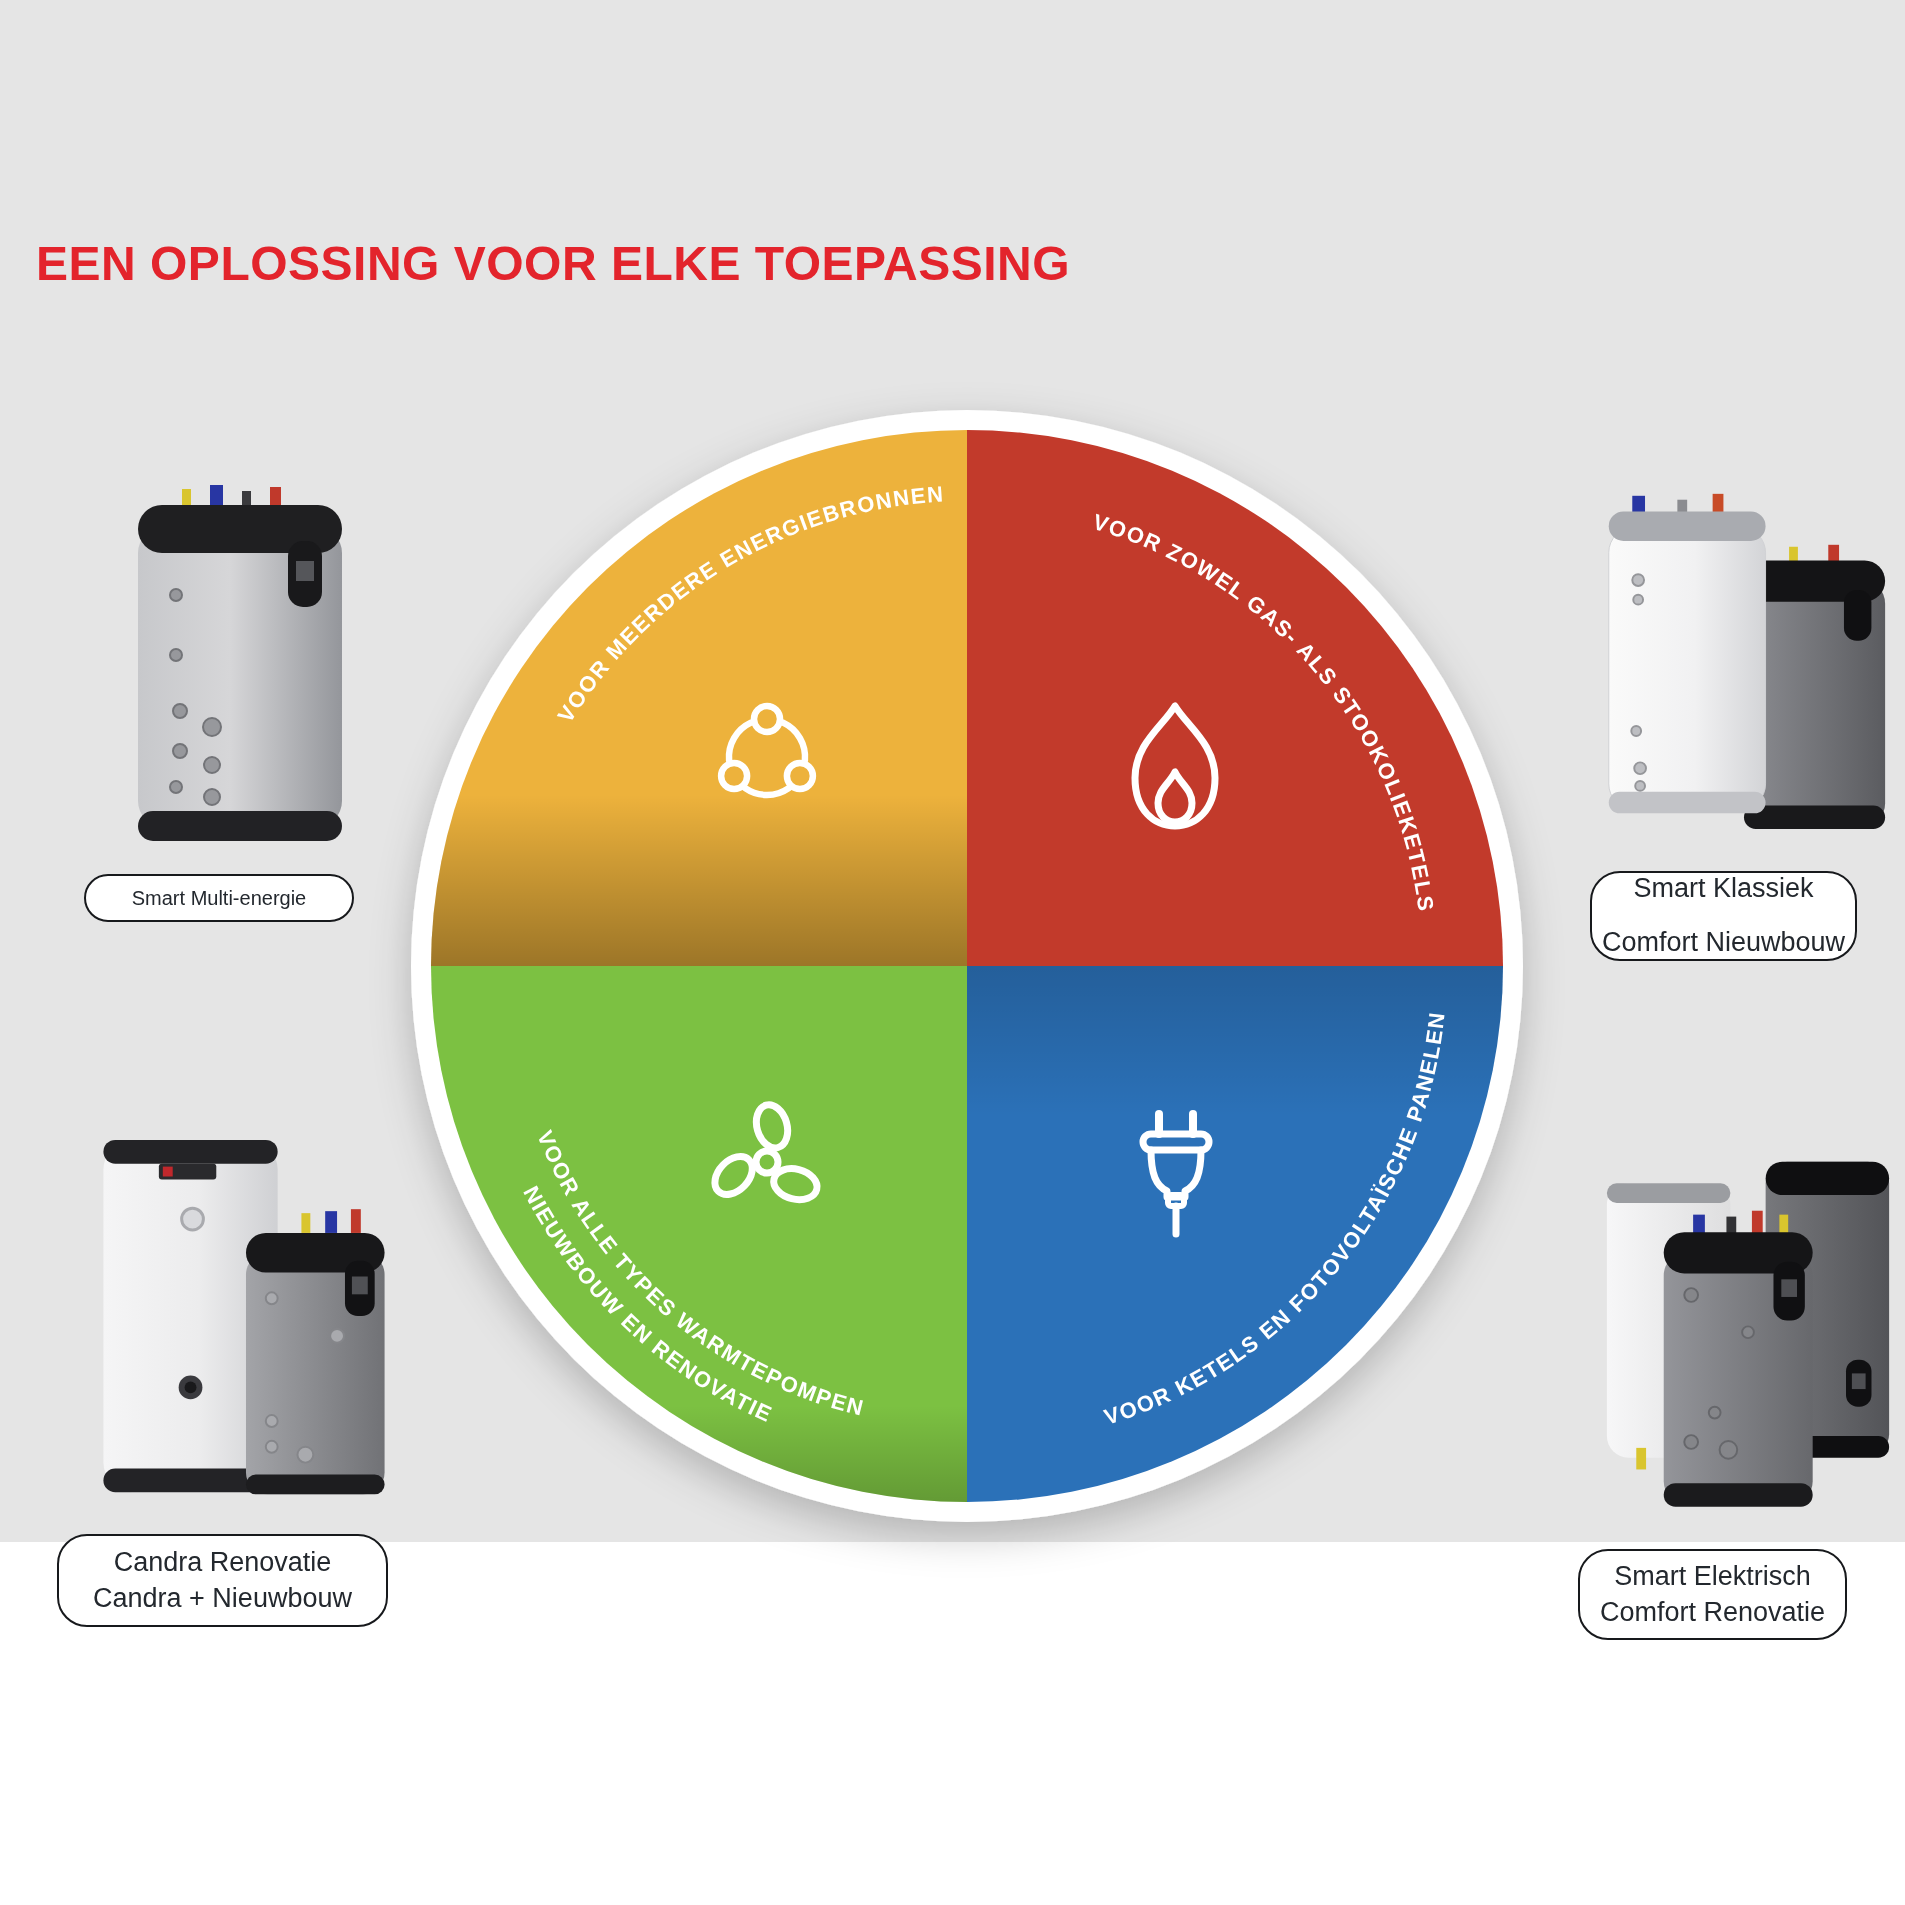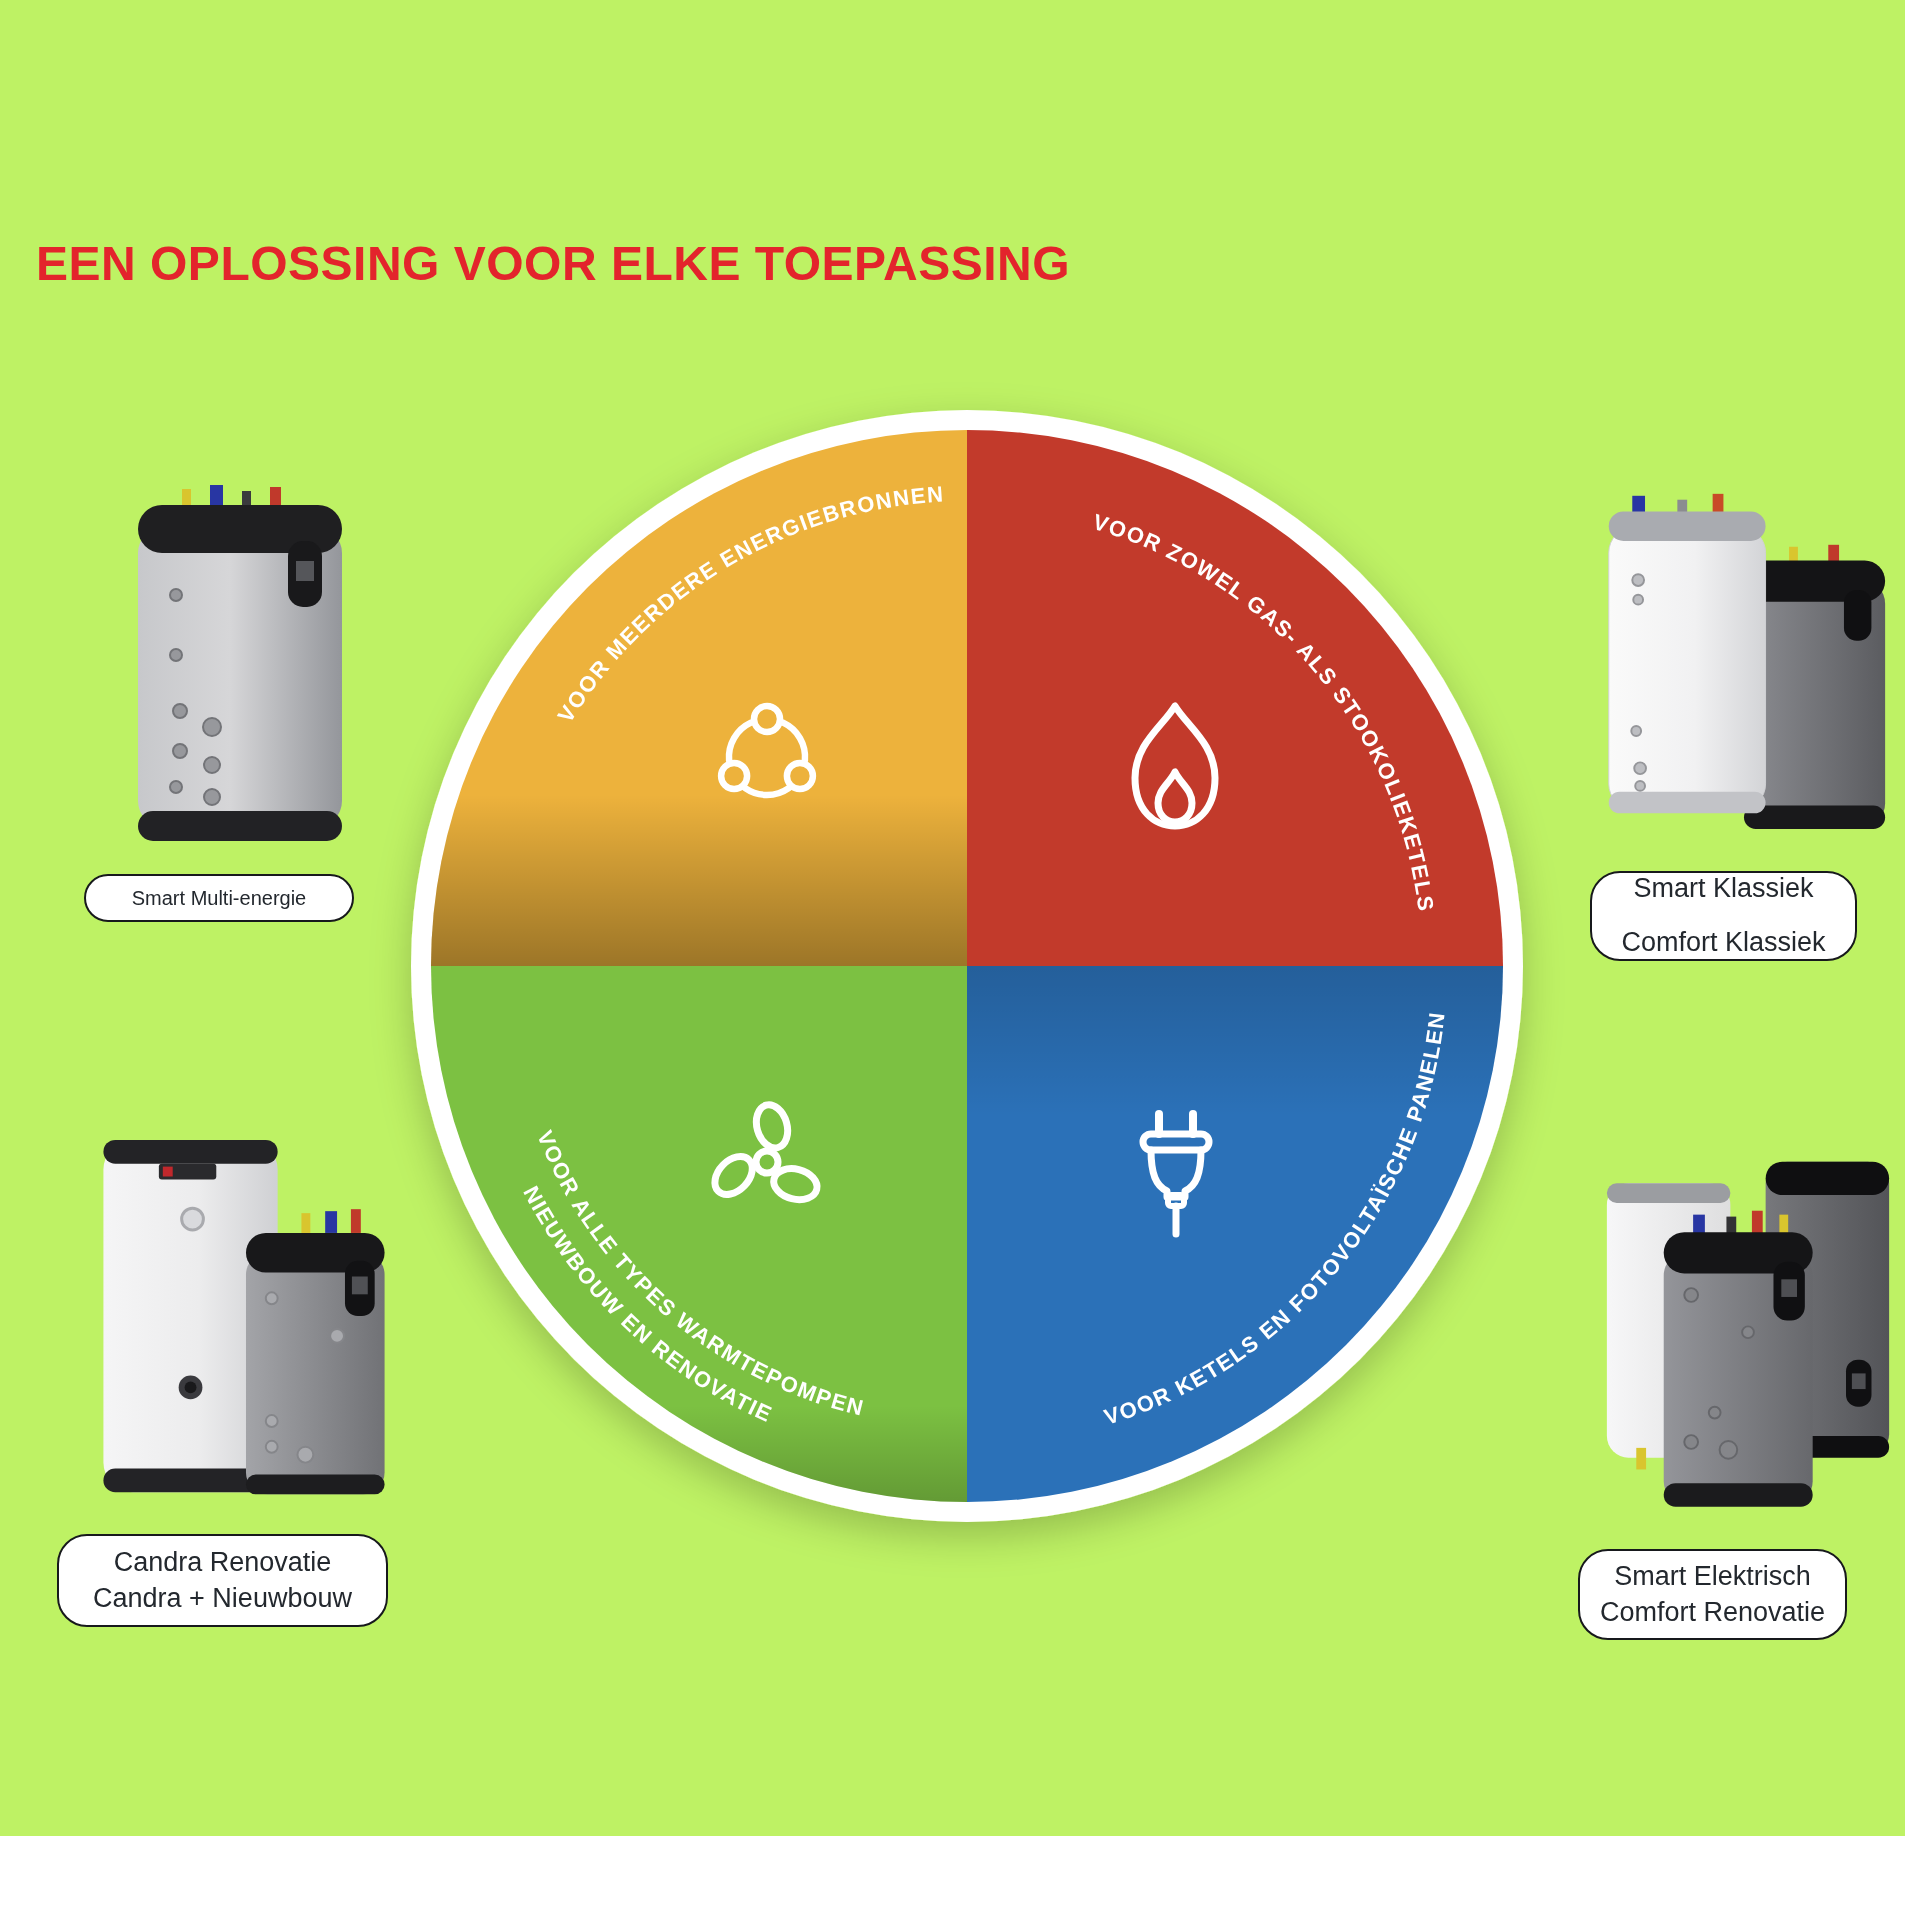--- a/index.html
+++ b/index.html
@@ -7,22 +7,22 @@
     padding: 0;
     background: #ffffff;
     width: 1905px;
     height: 1905px;
     font-family: "Liberation Sans", sans-serif;
     overflow: hidden;
   }
   .page {
     position: relative;
     width: 1905px;
-    height: 1836px;
-    background: #bef264;
+    height: 1542px;
+    background: #e5e5e5;
   }
   .page-title {
     position: absolute;
     left: 36px;
     top: 236px;
     margin: 0;
     font-size: 48px;
     font-weight: bold;
     letter-spacing: 0.5px;
     color: #E3242C;
@@ -221,21 +221,21 @@
         <circle cx="42" cy="96" r="6"></circle>
           <circle cx="42" cy="116" r="5"></circle>
         <circle cx="40" cy="250" r="5"></circle>
           <circle cx="44" cy="288" r="6"></circle>
           <circle cx="44" cy="306" r="5"></circle>
       </g>
     </svg>
   </div>
   <div class="pill pill-two" style="left:1590px; top:871px; width:267px; height:90px;gap:18px;">
     <span>Smart Klassiek</span>
-    <span>Comfort Klassiek</span>
+    <span>Comfort Nieuwbouw</span>
   </div>
 
   <div class="product" style="left:94px; top:1128px; width:300px; height:396px;">
     <svg viewBox="0 0 300 400" width="300" height="396">
       <defs>
         <linearGradient id="cylBLw" x1="0" y1="0" x2="1" y2="0">
           <stop offset="0" stop-color="#f5f5f6"></stop>
             <stop offset="0.55" stop-color="#ececed"></stop>
             <stop offset="1" stop-color="#cfd0d3"></stop>
         </linearGradient>

